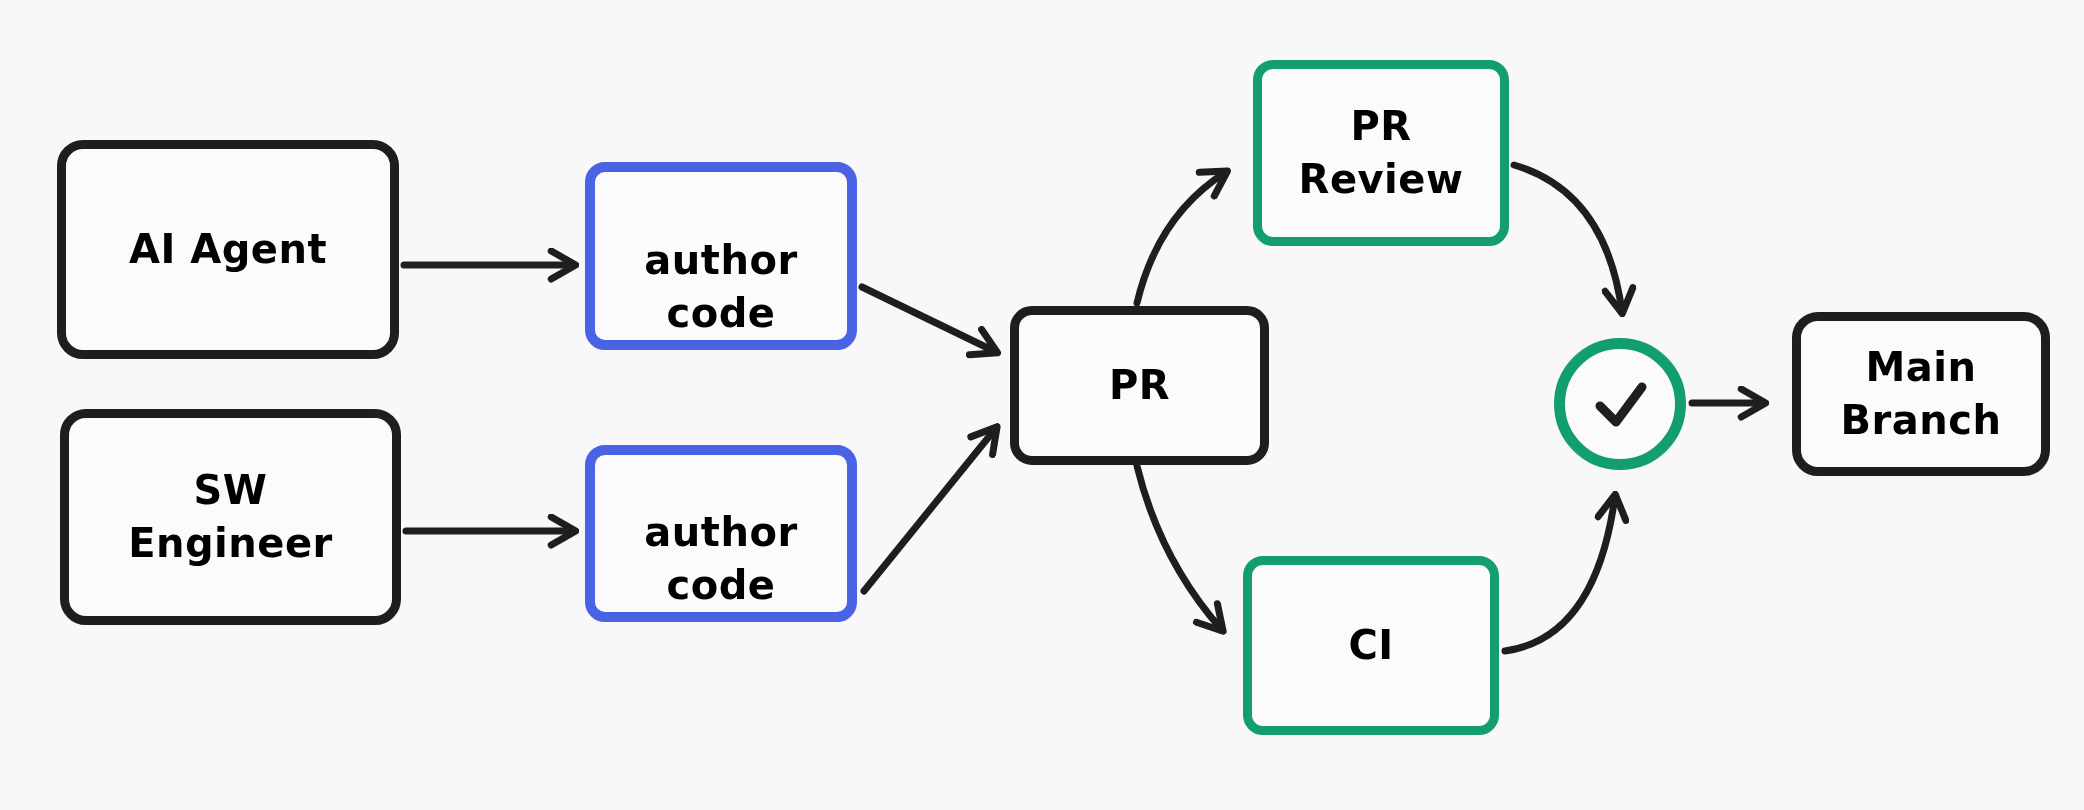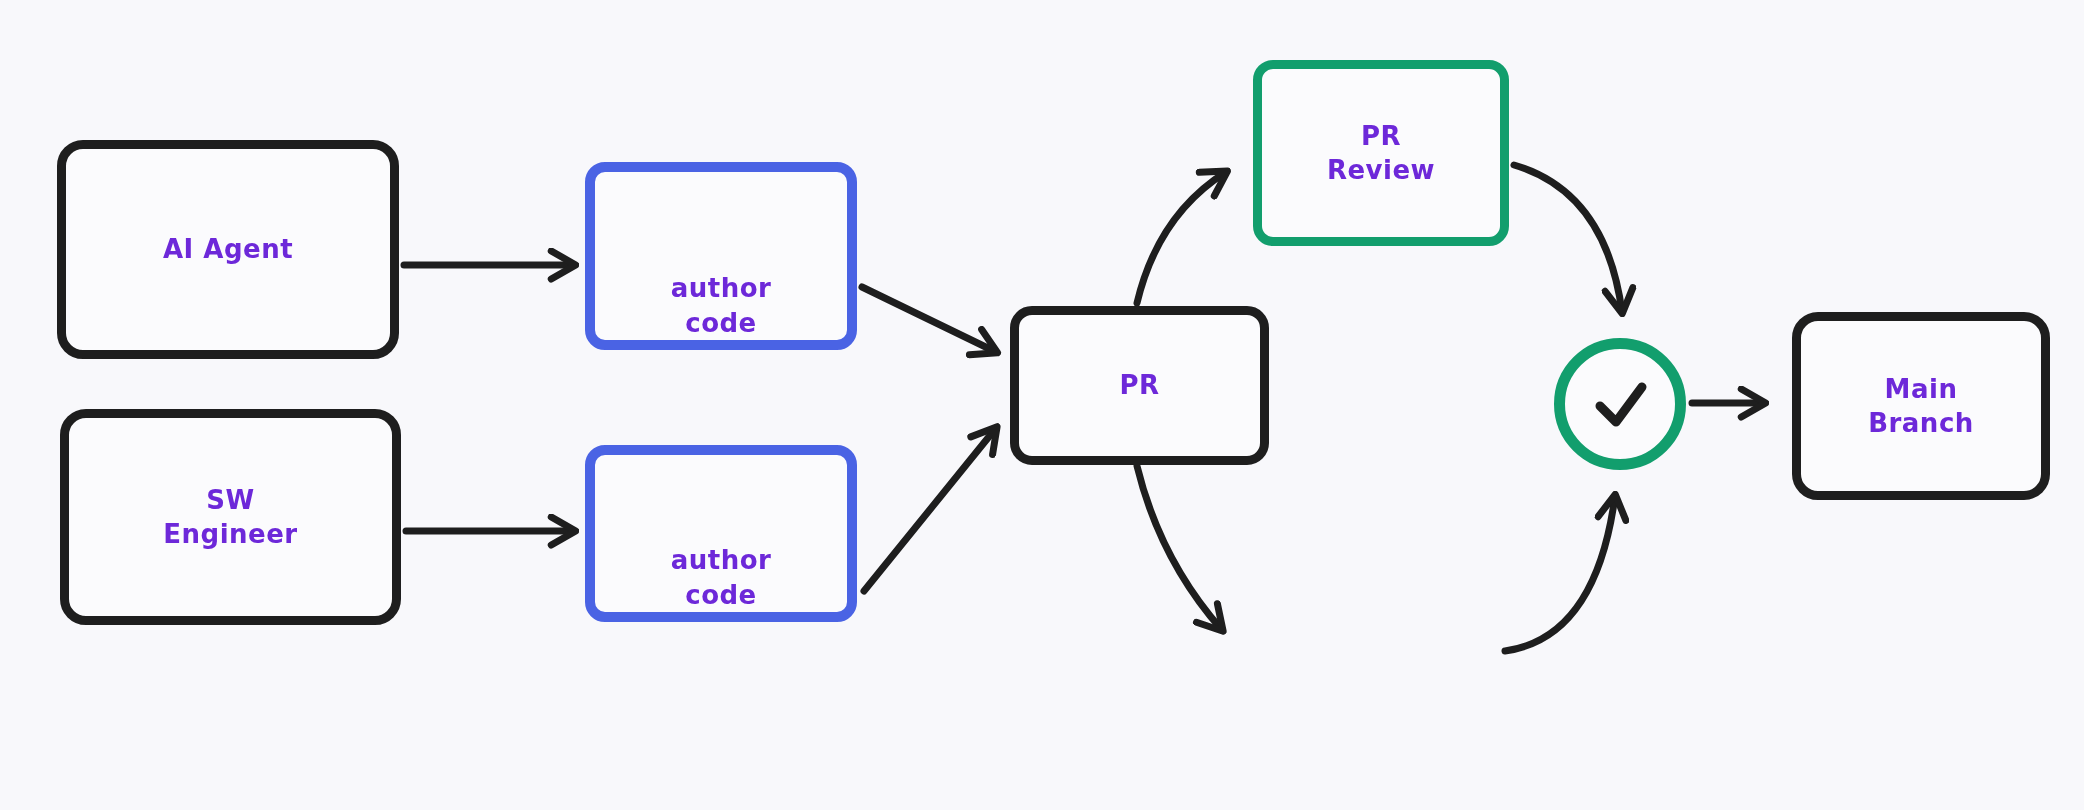--- a/index.html
+++ b/index.html
@@ -27,39 +27,39 @@
   .node {
     position: absolute;
     box-sizing: border-box;
     background: #fbfbfd;
     display: flex;
     align-items: center;
     justify-content: center;
     text-align: center;
   }
   .node-label {
-    color: #6d28d9;
+    color: #000000;
     font-weight: bold;
-    font-size: 26px;
+    font-size: 40px;
     line-height: 1.32;
     letter-spacing: 0.5px;
     white-space: pre-line;
   }
   .stroke-black { border: 9px solid #1e1e1e; border-radius: 26px; }
   .stroke-blue  { border: 10px solid #4a63e4; border-radius: 20px; align-items: flex-end; }
   .stroke-green { border: 9px solid #129e6d; border-radius: 20px; }
 
   .node-ai-agent      { left: 57px;   top: 140px; width: 342px; height: 219px; }
   .node-sw-engineer   { left: 60px;   top: 409px; width: 341px; height: 216px; }
   .node-author-top    { left: 585px;  top: 162px; width: 272px; height: 188px; }
   .node-author-bottom { left: 585px;  top: 445px; width: 272px; height: 177px; }
   .node-pr            { left: 1010px; top: 306px; width: 259px; height: 159px; border-radius: 22px; }
   .node-pr-review     { left: 1253px; top: 60px;  width: 256px; height: 186px; }
   .node-ci            { left: 1243px; top: 556px; width: 256px; height: 179px; }
-  .node-main-branch   { left: 1792px; top: 312px; width: 258px; height: 188px; }
+  .node-main-branch   { left: 1792px; top: 312px; width: 258px; height: 164px; }
   .node-check {
     left: 1554px; top: 338px;
     width: 132px; height: 132px;
     border: 11px solid #129e6d;
     border-radius: 50%;
   }
   .node-check svg { display: block; }
 </style>
 </head>
 <body>
@@ -106,20 +106,23 @@
 
   <div class="node stroke-black node-pr">
     <div class="node-label">PR</div>
   </div>
 
   <div class="node stroke-green node-pr-review">
     <div class="node-label">PR
 Review</div>
   </div>
 
+  <div class="node stroke-green node-ci">
+    <div class="node-label">CI</div>
+  </div>
 
   <div class="node node-check">
     <svg width="110" height="110" viewBox="0 0 110 110">
       <path d="M 35 57 L 51 73 L 77 38" fill="none" stroke="#1e1e1e" stroke-width="9" stroke-linecap="round" stroke-linejoin="round"></path>
     </svg>
   </div>
 
   <div class="node stroke-black node-main-branch">
     <div class="node-label">Main
 Branch</div>

